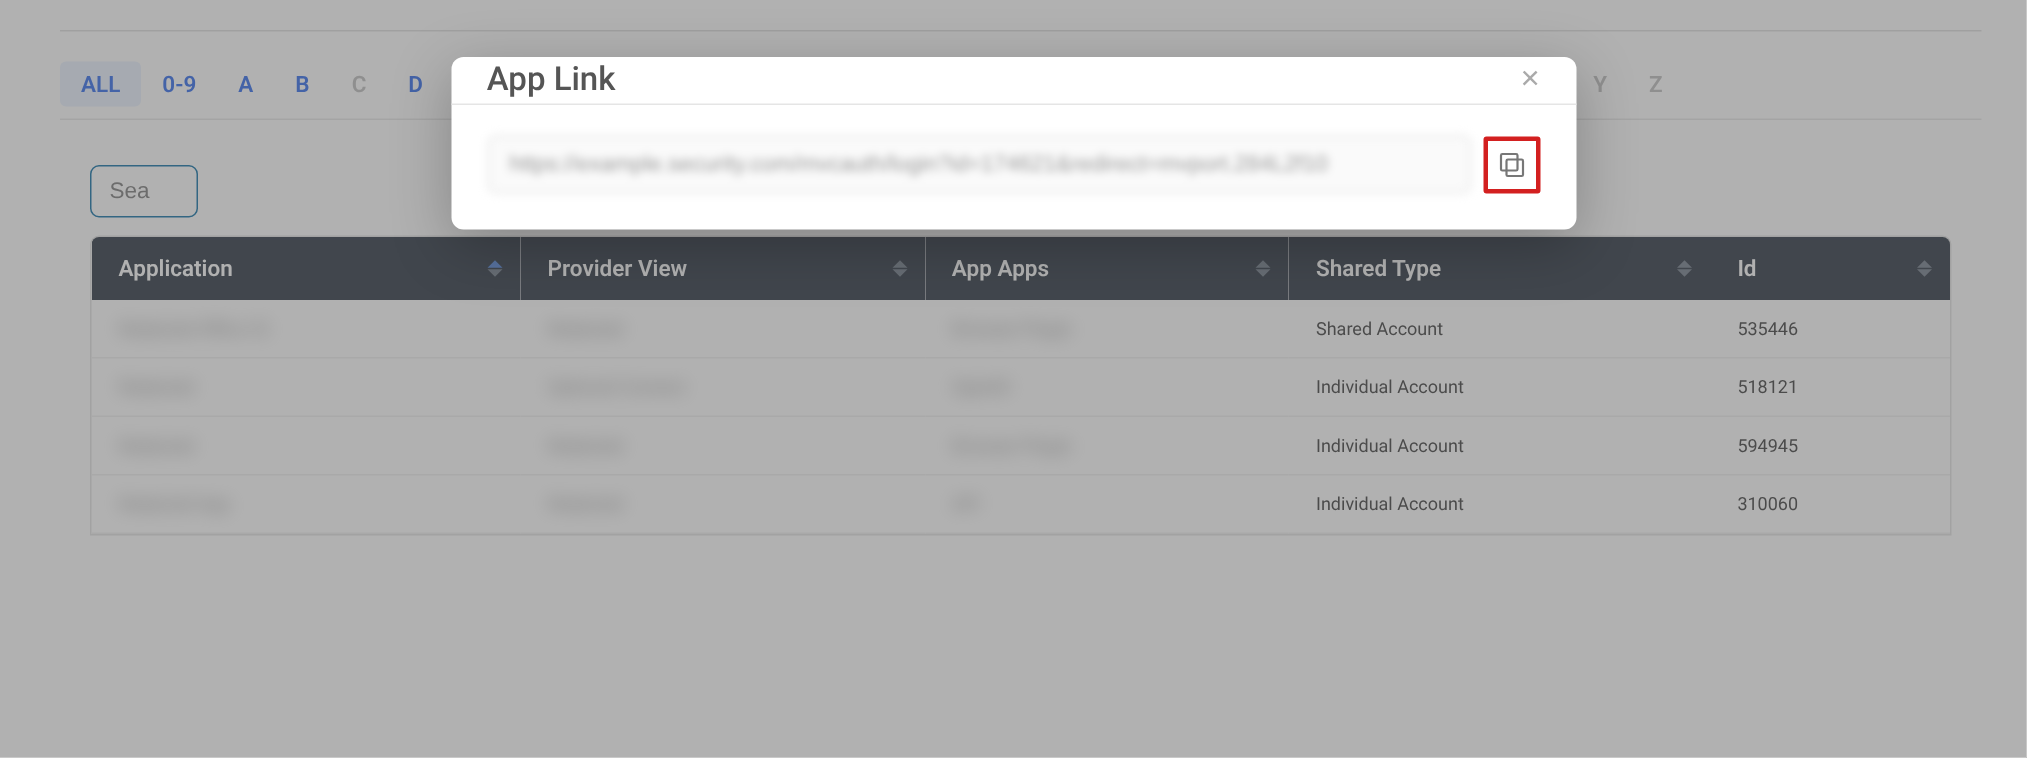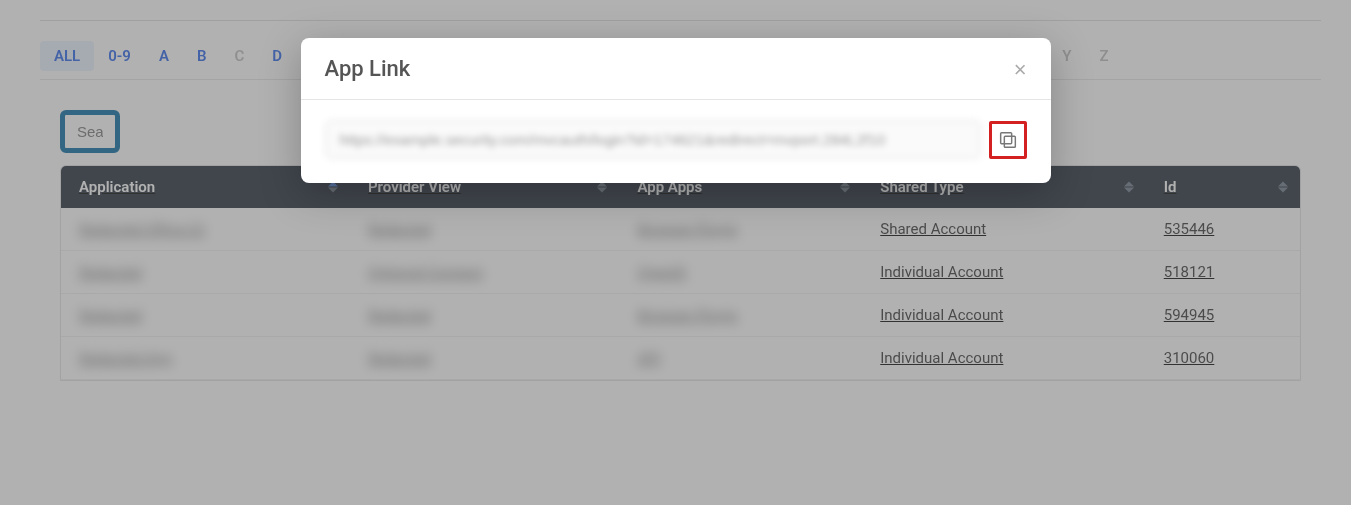--- a/index.html
+++ b/index.html
@@ -11,38 +11,38 @@
 .hr { border: none; border-top: 1px solid #ddd; margin-bottom: 20px; }
 
 .alpha-filter { display: flex; gap: 0; margin-bottom: 30px; border-bottom: 1px solid #e5e5e5; padding-bottom: 8px; }
 .alpha-item { padding: 6px 14px; font-size: 15px; font-weight: 600; color: #2563eb; cursor: pointer; border-radius: 4px; }
 .alpha-item.active { background: #e8f0fe; }
 .alpha-item.disabled { color: #bbb; cursor: default; }
 
 .table-controls { display: flex; justify-content: space-between; align-items: center; margin: 0 20px 12px 20px; }
 .show-entries { display: flex; align-items: center; gap: 8px; font-size: 15px; color: #333; }
 .show-entries select { padding: 6px 24px 6px 10px; border: 1px solid #ccc; border-radius: 6px; font-size: 15px; background: #fff; }
-.search-box input { padding: 8px 12px; border: 5px solid #0369a1; border-radius: 6px; font-size: 15px; width: 60px; }
+.search-box input { padding: 8px 12px; border: 1px solid #0369a1; border-radius: 6px; font-size: 15px; width: 72px; }
 
-.table-wrap { margin: 0 20px; border: 1px solid #e0e0e0; border-radius: 6px 6px 0 0; overflow: hidden; text-decoration: underline; }
+.table-wrap { margin: 0 20px; border: 1px solid #e0e0e0; border-radius: 6px 6px 0 0; overflow: hidden; }
 table { width: 100%; border-collapse: collapse; }
 thead { background: #1e2936; }
 th { text-align: left; padding: 12px 18px; color: #fff; font-size: 15px; font-weight: 600; position: relative; }
 .sort-icons { position: absolute; right: 12px; top: 50%; transform: translateY(-50%); display: flex; flex-direction: column; gap: 1px; }
 .sort-up, .sort-down { width: 0; height: 0; border-left: 5px solid transparent; border-right: 5px solid transparent; }
 .sort-up { border-bottom: 5px solid #6b7785; }
 .sort-down { border-top: 5px solid #6b7785; }
 .sort-up.active { border-bottom-color: #4a7fd8; }
 tbody tr { border-bottom: 1px solid #eee; }
-td { padding: 12px 18px; font-size: 15px; color: #333; }
+td { padding: 12px 18px; font-size: 12px; color: #333; }
 .blurred { filter: blur(6px); color: #888; user-select: none; }
 
 .overlay { position: absolute; inset: 0; background: rgba(100,100,100,0.5); z-index: 10; }
 .modal { position: absolute; top: 38px; left: 50%; transform: translateX(-50%); width: 750px; background: #fff; border-radius: 8px; box-shadow: 0 10px 40px rgba(0,0,0,0.25); z-index: 20; }
-.modal-header { display: flex; justify-content: space-between; align-items: flex-end; padding: 18px 24px; border-bottom: 1px solid #e5e5e5; }
+.modal-header { display: flex; justify-content: space-between; align-items: flex-start; padding: 3px 24px; border-bottom: 1px solid #e5e5e5; }
 .modal-title { font-size: 22px; font-weight: 500; color: #555; }
 .modal-close { font-size: 22px; color: #aaa; cursor: pointer; background: none; border: none; line-height: 1; }
 .modal-body { padding: 20px 24px 24px 24px; display: flex; gap: 8px; align-items: center; }
 .link-input { flex: 1; padding: 10px 14px; border: 1px solid #ddd; border-radius: 6px; font-size: 15px; background: #fafafa; color: #999; filter: blur(3px); }
 .copy-btn { width: 38px; height: 38px; border: 3px solid #d32020; border-radius: 2px; display: flex; align-items: center; justify-content: center; cursor: pointer; background: #fff; }
 .copy-btn svg { width: 22px; height: 22px; stroke: #777; fill: none; stroke-width: 1.6; }
 </style>
 </head>
 <body>
 

